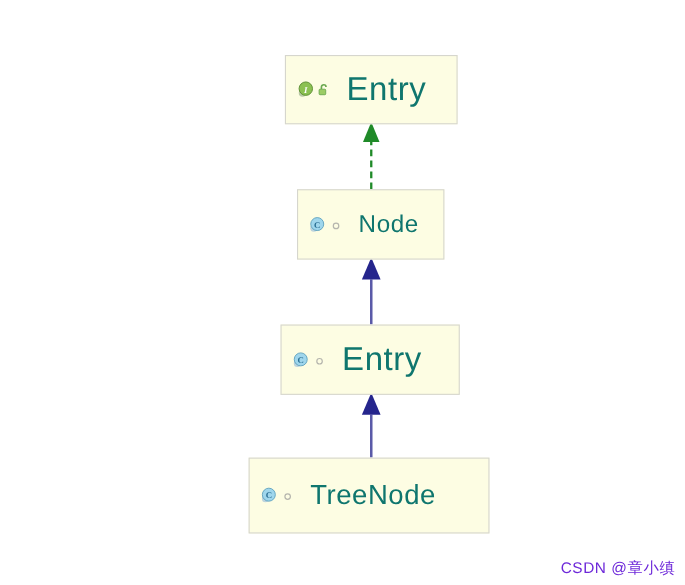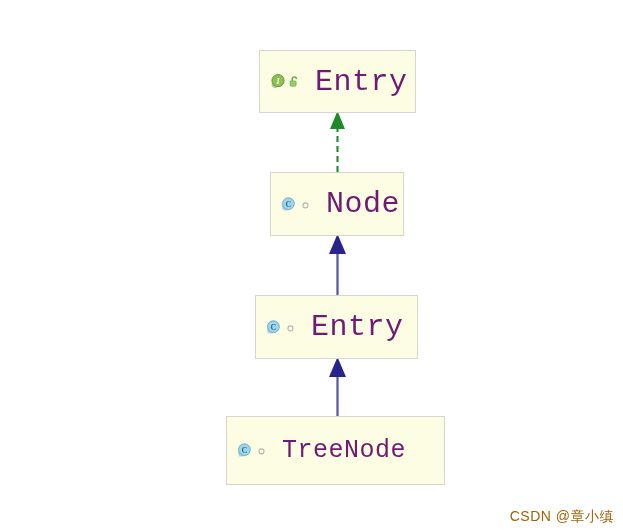--- a/index.html
+++ b/index.html
@@ -39,22 +39,22 @@
     box-sizing: border-box;
     background: #fdfde3;
     border: 1px solid #d6d6ce;
     display: flex;
     align-items: center;
     padding-left: 9px;
     white-space: nowrap;
   }
 
   .node-label {
-    font-family: Liberation Mono, monospace;
-    color: #701a75;
+    font-family: Liberation Sans, sans-serif;
+    color: #0f766e;
     letter-spacing: 0.5px;
   }
 
   
   .icon-cluster {
     display: flex;
     align-items: center;
     flex: 0 0 auto;
   }
 
@@ -79,40 +79,40 @@
 
   
   #node-entry-interface {
     left: 259px; top: 50px; width: 157px; height: 63px;
   }
   #node-entry-interface .node-label { font-size: 30px; }
 
   #node-node-class {
     left: 270px; top: 172px; width: 134px; height: 64px;
   }
-  #node-node-class .node-label { font-size: 30px; }
+  #node-node-class .node-label { font-size: 22px; }
 
   #node-entry-class {
     left: 255px; top: 295px; width: 163px; height: 64px;
   }
   #node-entry-class .node-label { font-size: 30px; }
 
   #node-treenode-class {
     left: 226px; top: 416px; width: 219px; height: 69px;
   }
   #node-treenode-class .node-label { font-size: 25px; }
 
   
   #watermark {
     position: absolute;
     right: 9px;
     bottom: 6px;
     font-family: "Liberation Sans", sans-serif;
     font-size: 14px;
-    color: #a16207;
+    color: #6d28d9;
     letter-spacing: 0.5px;
     user-select: none;
     white-space: nowrap;
   }
 </style>
 </head>
 <body>
 
 <div id="diagram-canvas">
 

